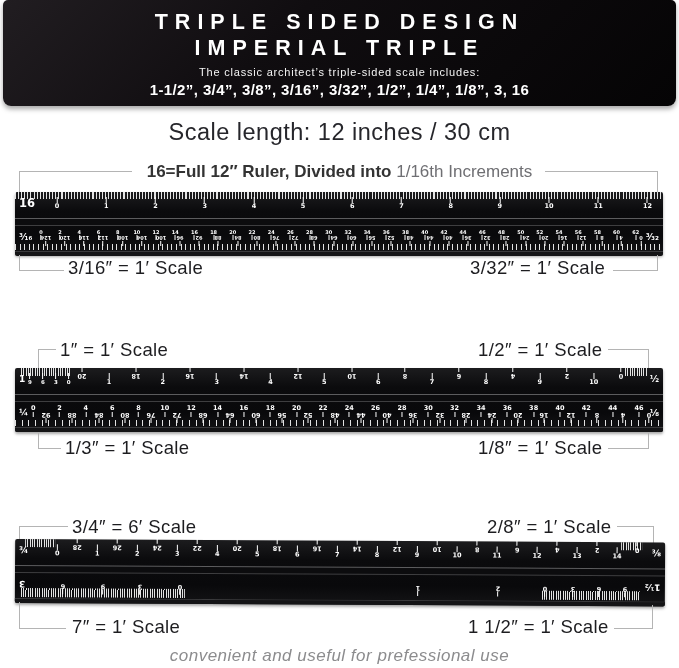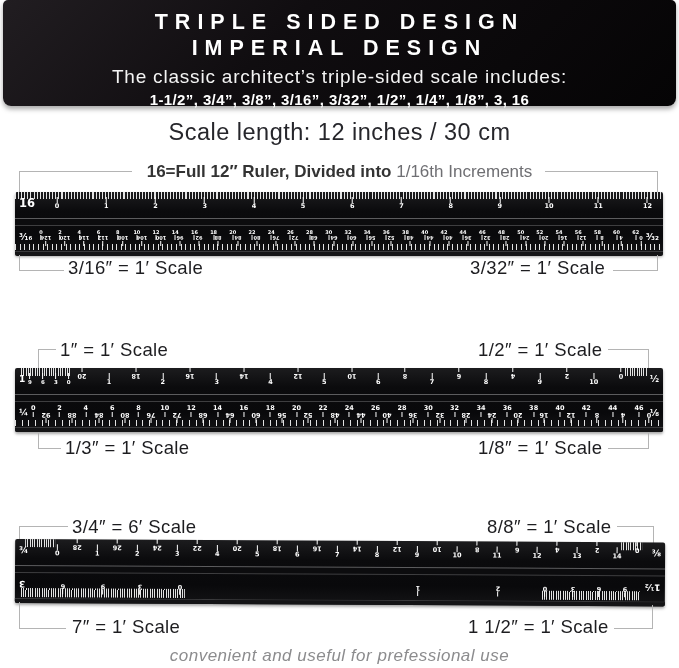--- a/index.html
+++ b/index.html
@@ -5,21 +5,21 @@
   html,body{margin:0;padding:0;background:#fff;}
   #stage{position:relative;width:679px;height:668px;background:#fff;overflow:hidden;
          font-family:"Liberation Sans",sans-serif;}
 
   
   .banner{position:absolute;left:3px;top:0;width:673px;height:106px;
     background:linear-gradient(135deg,#211d21 0%,#100d10 40%,#050405 100%);
     border-radius:5px 5px 8px 8px;box-shadow:0 3px 5px rgba(0,0,0,.35);
     color:#fff;text-align:center;box-sizing:border-box;padding-top:9px;}
   .banner .t1,.banner .t2{font-weight:700;font-size:21.5px;letter-spacing:7px;line-height:26px;}
-  .banner .s1{font-size:19px;letter-spacing:.8px;margin-top:5px;color:#f4f4f4;}
+  .banner .s1{font-size:11px;letter-spacing:.8px;margin-top:5px;color:#f4f4f4;}
   .banner .s2{font-size:15px;font-weight:700;letter-spacing:.4px;margin-top:3px;}
 
   
   .heading{position:absolute;left:0;top:119px;width:100%;text-align:center;
     font-size:23.5px;color:#26262b;letter-spacing:.5px;}
   .heading b{font-weight:400;}
   .cap1{position:absolute;left:0;top:162px;width:100%;text-align:center;font-size:17px;color:#3a3a3e;}
   .cap1 .bld{font-weight:700;color:#333;}
   .cap1 .lgt{font-weight:400;color:#6f6f73;}
   .slabel{position:absolute;font-size:18.5px;color:#1d1d20;letter-spacing:.4px;white-space:nowrap;}
@@ -63,21 +63,21 @@
   .footer{position:absolute;left:0;top:646px;width:100%;text-align:center;
     font-style:italic;font-size:17px;color:#8c8c8e;letter-spacing:.5px;}
 </style>
 </head>
 <body>
 
 <div id="stage">
 
   <div class="banner">
     <div class="t1">TRIPLE SIDED DESIGN</div>
-    <div class="t2">IMPERIAL DESIGN</div>
+    <div class="t2">IMPERIAL TRIPLE</div>
     <div class="s1">The classic architect’s triple-sided scale includes:</div>
     <div class="s2">1-1/2”, 3/4”, 3/8”, 3/16”, 3/32”, 1/2”, 1/4”, 1/8”, 3, 16</div>
   </div>
 
   <div class="heading">
     <span>Scale length: </span><b>12 inches / 30 cm</b>
   </div>
 
   <div class="br l t" style="left:19px;top:171px;width:112px;height:21px;"></div>
   <div class="br r t" style="left:545px;top:171px;width:112px;height:21px;"></div>
@@ -276,21 +276,21 @@
   </div>
 
   <div class="br l b" style="left:38px;top:432px;width:22px;height:16px;"></div>
   <div class="br r b" style="left:608px;top:432px;width:40px;height:16px;"></div>
   <div class="slabel" style="left:65px;top:437px;">1/3″ = 1′ Scale</div>
   <div class="slabel" style="left:478px;top:437px;">1/8″ = 1′ Scale</div>
 
   <div class="br l t" style="left:19px;top:526px;width:48px;height:13px;"></div>
   <div class="br r t" style="left:617px;top:526px;width:36px;height:17px;"></div>
   <div class="slabel" style="left:72px;top:516px;">3/4″ = 6′ Scale</div>
-  <div class="slabel" style="left:487px;top:516px;">8/8″ = 1′ Scale</div>
+  <div class="slabel" style="left:487px;top:516px;">2/8″ = 1′ Scale</div>
 
   <div class="ruler" style="left:15px;top:539px;width:650px;height:64px;transform:rotate(0.3deg);transform-origin:left center;">
     <div class="edge e-top">
         <div class="dense" style="left: 1.6%; width: 4.6%;"></div>
         <div class="dense" style="left: 93.2%; width: 3.2%;"></div>
         <span class="sym">¾</span>
         <span class="sym r">⅜</span>
         <span class="num" style="left: 6.5%;">0</span>
         <span class="num" style="left: 12.65%;">1</span>
         <span class="num" style="left: 18.8%;">2</span>

